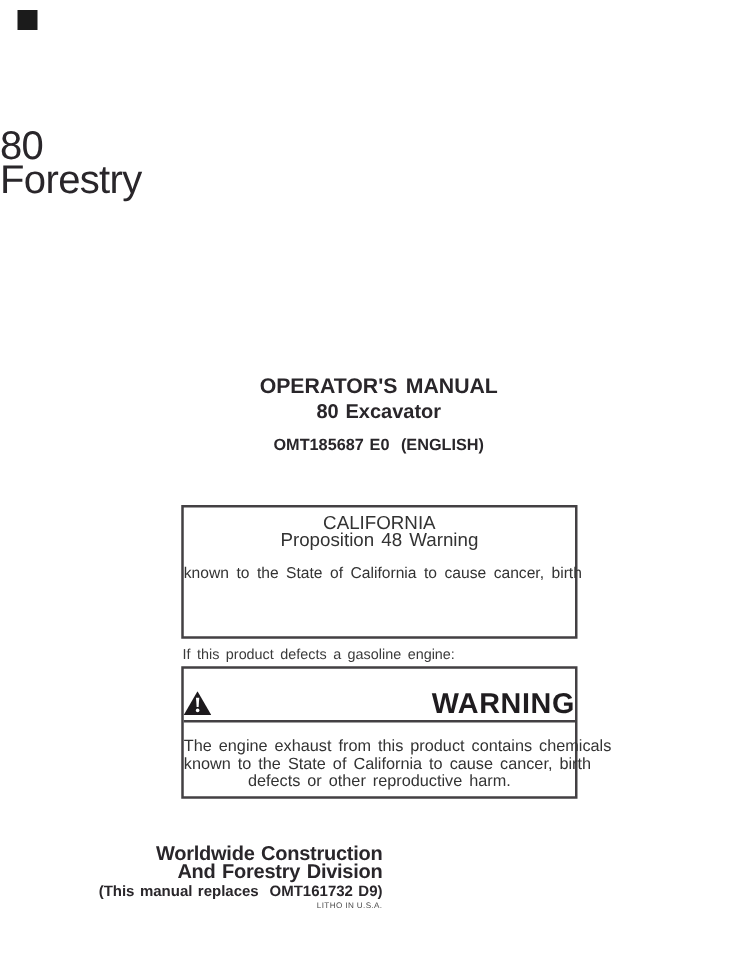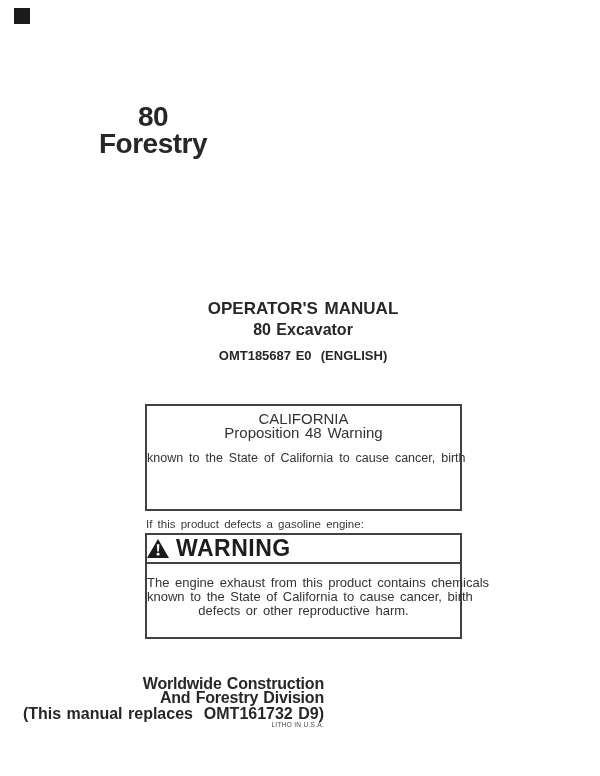--- a/index.html
+++ b/index.html
@@ -19,23 +19,23 @@
     left: 14px; top: 8px;
     width: 16px; height: 16px;
     background: #1b1b1b;
   }
 
   
   .model-title {
     position: absolute;
     top: 103px; left: 0;
     width: 306px;
-    text-align: center;
-    font-weight: bold;
-    font-size: 28px;
+    text-align: left;
+    font-weight: normal;
+    font-size: 32px;
     line-height: 27px;
     letter-spacing: -0.5px;
     color: #29262a;
   }
 
   
   .manual-block {
     position: absolute;
     top: 299px; left: 3px;
     width: 600px;
@@ -58,25 +58,25 @@
     background: #ffffff;
   }
   .ca-box   { top: 404px; height: 107px; }
   .warn-box { top: 533px; height: 106px; }
 
   .ca-title   { margin-top: 6px; font-size: 15px; line-height: 13.5px; word-spacing: 1.5px; }
   .ca-body    { margin-top: 13px; font-size: 12.5px; line-height: 13.5px; word-spacing: 2.5px; }
   .box-line   { white-space: nowrap; }
 
   .warn-header {
-    margin-top: 2px;
+    margin-top: 16px;
     height: 22px;
     display: flex;
     align-items: center;
-    justify-content: flex-start;
+    justify-content: space-between;
     gap: 7px;
   }
   .warn-label {
     font-size: 23px;
     font-weight: bold;
     letter-spacing: 0.5px;
     color: #1f1c1f;
   }
   .warn-rule {
     margin-top: 3px;
@@ -97,24 +97,23 @@
   .gasoline-note { top: 518px; }
   .state-note    { top: 645px; }
 
   
   .footer-block {
     position: absolute;
     top: 677px; left: 0;
     width: 306px;
     text-align: right;
     color: #29262a;
-    padding-left: 18px;
   }
   .division-line { font-size: 16px; font-weight: bold; line-height: 14px; letter-spacing: -0.2px; word-spacing: 1px; }
-  .replaces-note { font-size: 16px; font-weight: bold; line-height: 13px; margin-top: 2px; white-space: pre-wrap; word-spacing: 1px; }
+  .replaces-note { font-size: 12px; font-weight: bold; line-height: 13px; margin-top: 2px; white-space: pre-wrap; word-spacing: 1px; }
   .litho-note    { font-size: 6.5px; line-height: 8px; margin-top: 1px; letter-spacing: 0.3px; color: #4a4a4a; }
 </style>
 </head>
 <body>
 
 <div class="page">
 
   <div class="corner-mark"></div>
 
   <div class="model-title">

